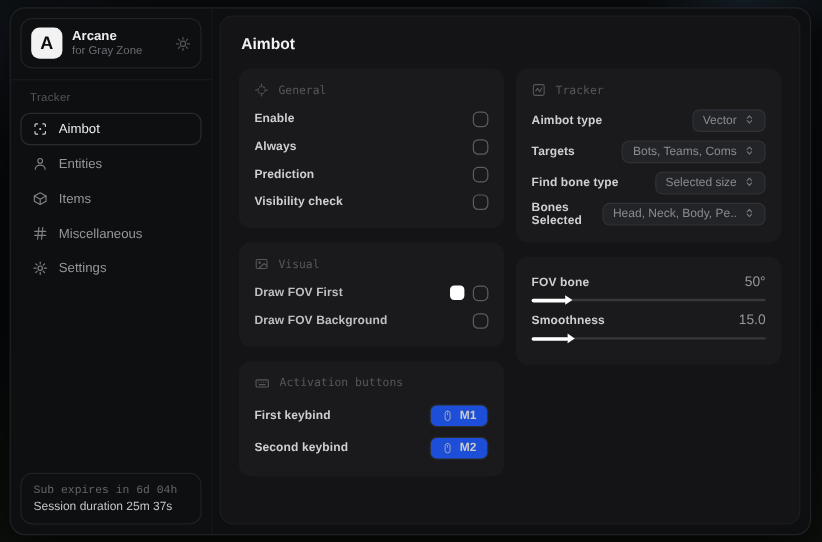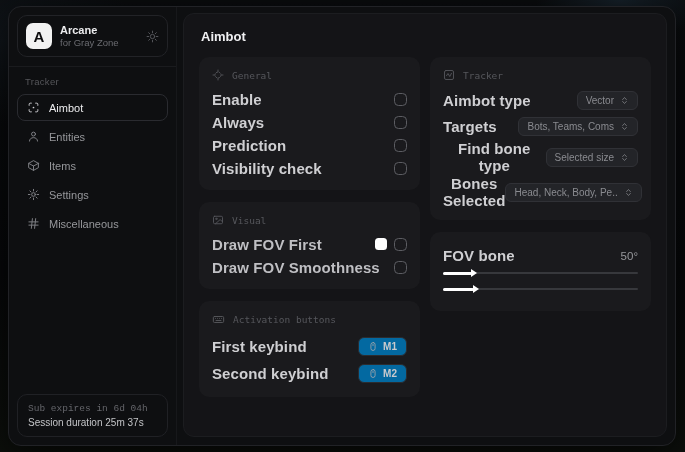--- a/index.html
+++ b/index.html
@@ -54,37 +54,37 @@
   .columns { display:flex; gap:10px; align-items:flex-start; }
   .col { flex:1; display:flex; flex-direction:column; gap:12px; min-width:0; }
   .card { background:#1a1a1d; border-radius:10px; padding:9px 13px 11px 13px; }
   .card-head {
     display:flex; align-items:center; gap:8px; color:#56575c;
     font-family:"DejaVu Sans Mono", monospace; font-size:9.5px; margin:3px 0 7px 0;
   }
   .card-head .hd-ic { display:flex; color:#56575c; }
   .row { display:flex; align-items:center; justify-content:space-between; min-height:22px; }
   .row + .row { margin-top:1px; }
-  .row-label { font-size:15px; color:#cfcfd2; font-weight:bold; letter-spacing:.1px;text-align:center; }
+  .row-label { font-size:10px; color:#cfcfd2; font-weight:bold; letter-spacing:.1px; }
   .dim .row-label { color:#bfbfc3; }
   
   .checkbox {
     width:13px; height:13px; border:1.5px solid #5c5d62; border-radius:4.5px;
     background:transparent; cursor:pointer; flex:0 0 auto;
   }
   .ctrl-group { display:flex; align-items:center; gap:7px; }
   .swatch { width:12px; height:12px; border-radius:3.5px; cursor:pointer; }
   .pill {
-    display:flex; align-items:center; gap:6px; background:#232428; border:1px solid #303136;
+    display:flex; align-items:flex-start; gap:6px; background:#232428; border:1px solid #303136;
     border-radius:6px; padding:3px 8px; cursor:pointer; max-width:150px;
   }
   .pill-text { font-size:10px; color:#8a8b90; white-space:nowrap; overflow:hidden; text-overflow:ellipsis; }
   .pill .ex-ic { color:#77787d; display:flex; flex:0 0 auto; }
   .keypill {
-    display:flex; align-items:center; gap:5px; background:#0369a1; border:1px solid #2b2c30;
+    display:flex; align-items:center; gap:5px; background:#1d4ed8; border:1px solid #2b2c30;
     border-radius:6px; padding:3px 9px; cursor:pointer;
   }
   .keypill .key-ic { color:#a6a7ab; display:flex; }
   .key-text { font-size:10px; color:#c9cacd; font-weight:bold; }
   
   .acc-row { margin-top:6px; }
   .acc-top { display:flex; justify-content:space-between; align-items:center; }
   .acc-value { font-size:11.5px; color:#96979b; }
   .slider { position:relative; height:10px; margin:4px 0 6px 0; cursor:pointer; }
   .slider .track { position:absolute; left:0; right:0; top:4px; height:2px; background:#37383c; border-radius:2px; }
@@ -145,34 +145,34 @@
           <path d="M21 8l-9-5-9 5v8l9 5 9-5V8z"></path>
           <path d="M3 8l9 5 9-5M12 13v8"></path>
         </svg>
       </span>
       <span>Items</span>
     </div>
 
     <div class="nav-item">
       <span class="nav-ic">
         <svg width="13" height="13" viewBox="0 0 24 24" fill="none" stroke="currentColor" stroke-width="1.8" stroke-linecap="round">
+          <path d="M10 3L8 21M16 3l-2 18M3.5 9h17M3.5 15h17"></path>
+        </svg>
+      </span>
+      <span>Miscellaneous</span>
+    </div>
+
+    <div class="nav-item">
+      <span class="nav-ic">
+        <svg width="13" height="13" viewBox="0 0 24 24" fill="none" stroke="currentColor" stroke-width="1.8" stroke-linecap="round">
           <circle cx="12" cy="12" r="3.4"></circle>
           <path d="M12 2.5v3M12 18.5v3M2.5 12h3M18.5 12h3M5.3 5.3l2.1 2.1M16.6 16.6l2.1 2.1M18.7 5.3l-2.1 2.1M7.4 16.6l-2.1 2.1"></path>
         </svg>
       </span>
       <span>Settings</span>
-    </div>
-
-    <div class="nav-item">
-      <span class="nav-ic">
-        <svg width="13" height="13" viewBox="0 0 24 24" fill="none" stroke="currentColor" stroke-width="1.8" stroke-linecap="round">
-          <path d="M10 3L8 21M16 3l-2 18M3.5 9h17M3.5 15h17"></path>
-        </svg>
-      </span>
-      <span>Miscellaneous</span>
     </div>
 
     <div class="side-spacer"></div>
 
     <div class="side-footer">
       <div class="foot-line1">Sub expires in 6d 04h</div>
       <div class="foot-line2">Session duration 25m 37s</div>
     </div>
   </div>
 
@@ -223,21 +223,21 @@
             <span>Visual</span>
           </div>
           <div class="row">
             <span class="row-label">Draw FOV First</span>
             <span class="ctrl-group">
               <span class="swatch" style="background:#ffffff"></span>
               <span class="checkbox"></span>
             </span>
           </div>
           <div class="row">
-            <span class="row-label">Draw FOV Smoothness</span>
+            <span class="row-label">Draw FOV Background</span>
             <span class="checkbox"></span>
           </div>
         </div>
 
         <div class="card">
           <div class="card-head">
             <span class="hd-ic">
               <svg width="13" height="13" viewBox="0 0 24 24" fill="none" stroke="currentColor" stroke-width="1.8" stroke-linecap="round">
                 <rect x="2.5" y="6.5" width="19" height="11" rx="2"></rect>
                 <path d="M6.5 10h.01M10.2 10h.01M13.9 10h.01M17.6 10h.01M7.5 13.8h9"></path>
@@ -341,20 +341,24 @@
               <span class="row-label">FOV bone</span>
               <span class="acc-value">50°</span>
             </div>
             <div class="slider">
               <div class="track"></div>
               <div class="fill" style="width: 15%;"></div>
             </div>
           </div>
 
           <div class="acc-row">
+            <div class="acc-top">
+              <span class="row-label">Smoothness</span>
+              <span class="acc-value">15.0</span>
+            </div>
             <div class="slider">
               <div class="track"></div>
               <div class="fill" style="width: 16%;"></div>
             </div>
           </div>
 
         </div>
 
       </div>
     </div>

